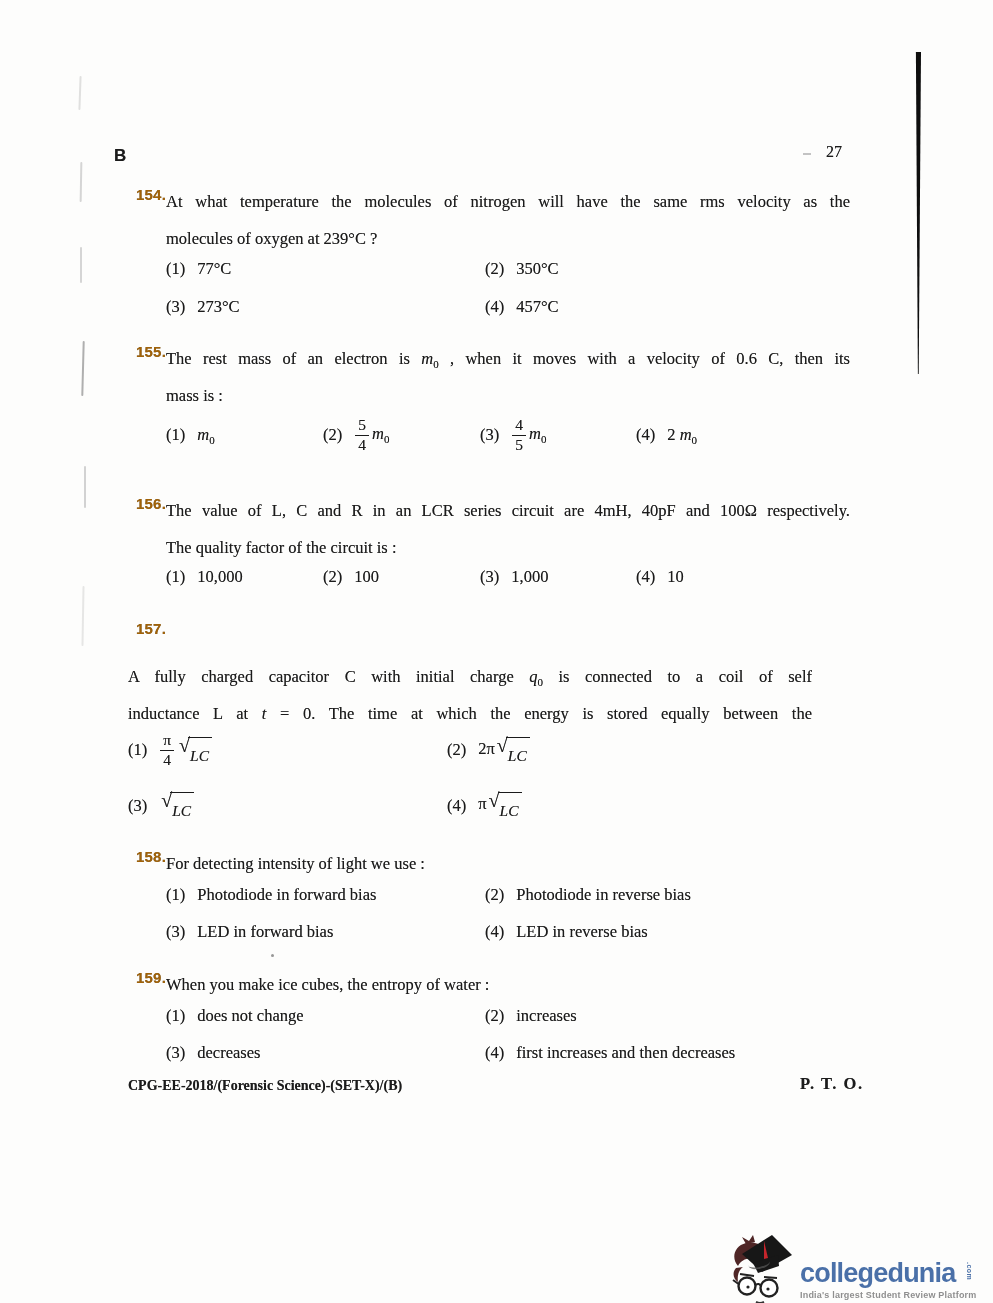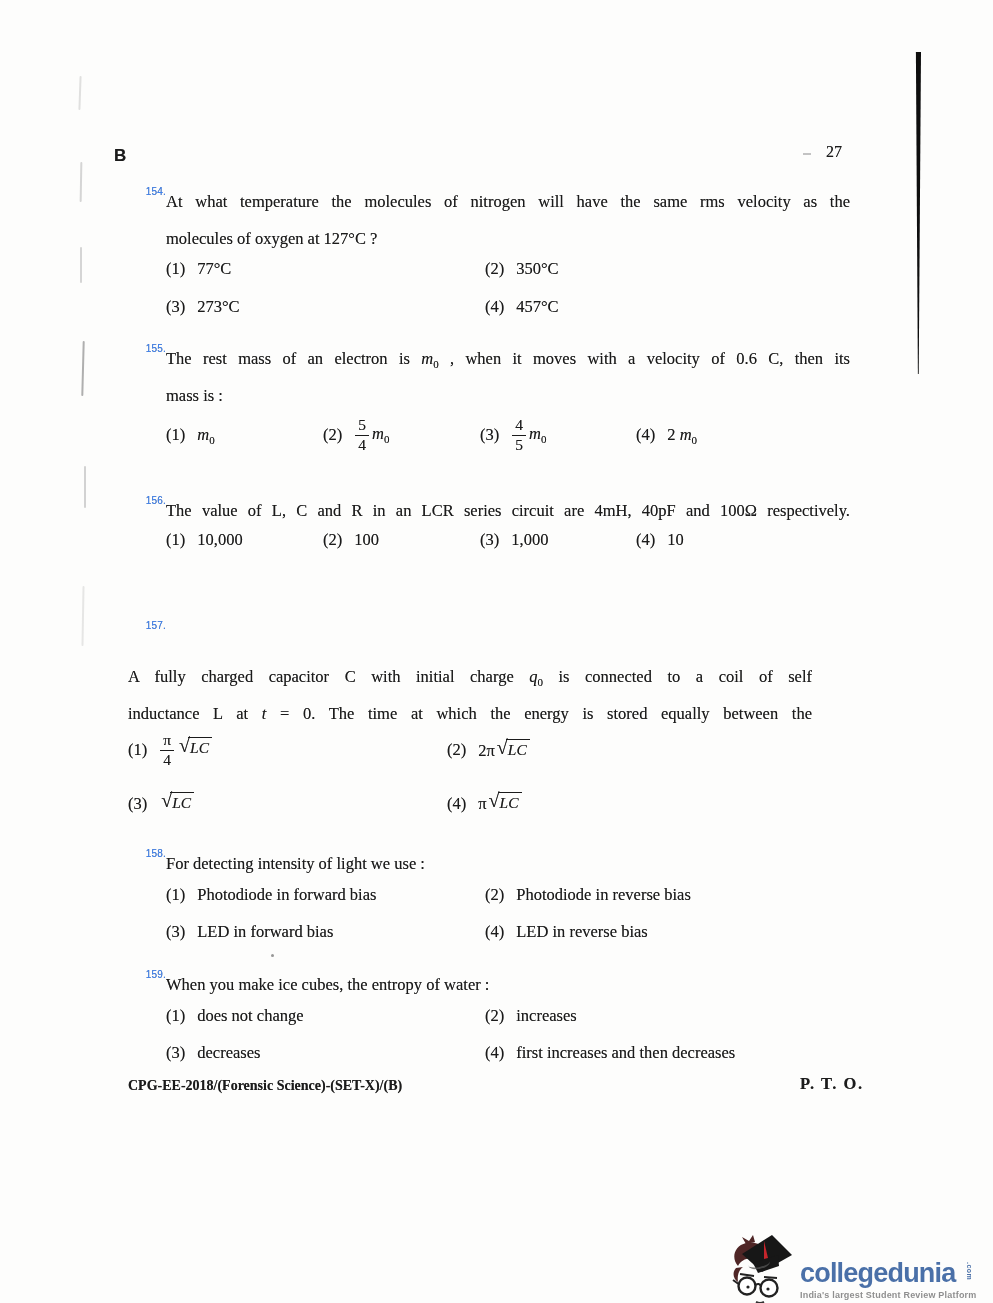--- a/index.html
+++ b/index.html
@@ -19,38 +19,38 @@
   .t1{left:79px;top:76px;height:34px;opacity:.20;transform:rotate(2deg);}
   .t2{left:80px;top:162px;height:40px;opacity:.28;transform:rotate(1deg);}
   .t3{left:80px;top:247px;height:36px;opacity:.28;}
   .t4{left:82px;top:341px;height:55px;opacity:.55;transform:rotate(1.5deg);}
   .t5{left:84px;top:466px;height:42px;opacity:.30;}
   .t6{left:82px;top:586px;height:60px;opacity:.16;transform:rotate(1deg);}
   .speck{position:absolute;left:271px;top:954px;width:3px;height:3px;background:#444;border-radius:50%;opacity:.55;}
   
   .question{position:absolute;left:128px;width:742px;display:flex;}
   .qnum{width:38px;flex:0 0 38px;text-align:right;font-family:"Liberation Sans",sans-serif;
-    font-weight:400;font-size:10px;padding-top:3px;letter-spacing:.2px;color:#3b82f6;}
+    font-weight:700;font-size:15px;padding-top:3px;letter-spacing:.2px;color:#a16207;}
   .qmain{margin-left:0;width:684px;flex:0 0 684px;}
   .body-line{font-size:16.5px;line-height:37px;white-space:normal;}
   .just{text-align:justify;text-align-last:justify;}
   .opts{display:grid;align-items:center;}
   .cols2{grid-template-columns:319px 1fr;}
   .cols4{grid-template-columns:157px 157px 156px 1fr;}
   .opt{font-size:16.5px;line-height:22px;display:flex;align-items:center;}
   .opt .lab{margin-right:12px;flex:0 0 auto;}
   sub{font-size:11px;line-height:0;}
   i{font-style:italic;}
   .frac{display:inline-flex;flex-direction:column;align-items:center;vertical-align:middle;
     line-height:1.08;font-size:15.5px;margin:0 3px 0 1px;}
   .frac .num{padding:0 3px 1px 3px;}
   .frac .den{border-top:1.5px solid #1b1b1b;padding:1px 3px 0 3px;}
   .sqrt{display:inline-flex;align-items:flex-start;margin-left:2px;}
   .sqrt .sign{font-size:20px;line-height:1;transform:translateY(-2px);}
-  .sqrt .rad{border-top:1.6px solid #1b1b1b;padding:1px 3px 0 2px;margin-left:-2px;font-style:italic;font-size:15.5px;line-height:1.1;}
+  .sqrt .rad{border-top:1.6px solid #1b1b1b;padding:9px 3px 0 2px;margin-left:-2px;font-style:italic;font-size:15.5px;line-height:1.1;}
   
   .fcode{position:absolute;left:128px;top:1078px;font-weight:700;font-size:14px;}
   .fpto{position:absolute;left:800px;top:1074px;font-weight:700;font-size:16.5px;letter-spacing:1.5px;}
   
   .logo{position:absolute;left:726px;top:1232px;display:flex;align-items:center;}
   .logo-text{margin-left:4px;padding-top:20px;}
   .wordmark{font-family:"Liberation Sans",sans-serif;font-weight:700;font-size:27px;
     letter-spacing:-.8px;line-height:27px;color:#4a70a8;display:flex;align-items:flex-start;text-shadow:none;}
   .tld{writing-mode:vertical-rl;font-size:7px;font-weight:700;letter-spacing:.5px;margin:2px 0 0 1px;}
   .tagline{font-family:"Liberation Sans",sans-serif;font-weight:700;font-size:9px;
@@ -75,21 +75,21 @@
   <div class="tick t5"></div>
   <div class="tick t6"></div>
   <div class="speck"></div>
 
   <div id="questions">
       <div class="question" style="top: 183px;">
         <div class="qnum">154.</div>
         <div class="qmain">
           <div class="qbody">
             <div class="body-line just">At what temperature the molecules of nitrogen will have the same rms velocity as the</div>
-            <div class="body-line">molecules of oxygen at 127°C ?</div>
+            <div class="body-line">molecules of oxygen at 239°C ?</div>
           </div>
           <div class="opts cols2" style="margin-top: 1px; row-gap: 16px;">
             <div class="opt">
               <span class="lab">(1)</span>
               <span class="val">77°C</span>
             </div>
             <div class="opt">
               <span class="lab">(2)</span>
               <span class="val">350°C</span>
             </div>
@@ -135,20 +135,21 @@
               <span class="val">2 <i>m</i><sub>0</sub></span>
             </div>
           </div>
         </div>
       </div>
       <div class="question" style="top: 492px;">
         <div class="qnum">156.</div>
         <div class="qmain">
           <div class="qbody">
             <div class="body-line just">The value of L, C and R in an LCR series circuit are 4mH, 40pF and 100Ω respectively.</div>
+            <div class="body-line">The quality factor of the circuit is :</div>
           </div>
           <div class="opts cols4" style="margin-top: 0px; row-gap: 16px;">
             <div class="opt">
               <span class="lab">(1)</span>
               <span class="val">10,000</span>
             </div>
             <div class="opt">
               <span class="lab">(2)</span>
               <span class="val">100</span>
             </div>

